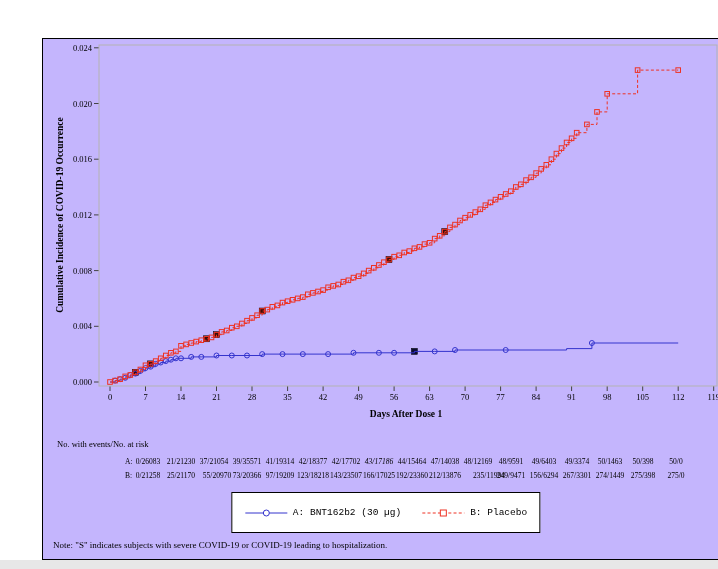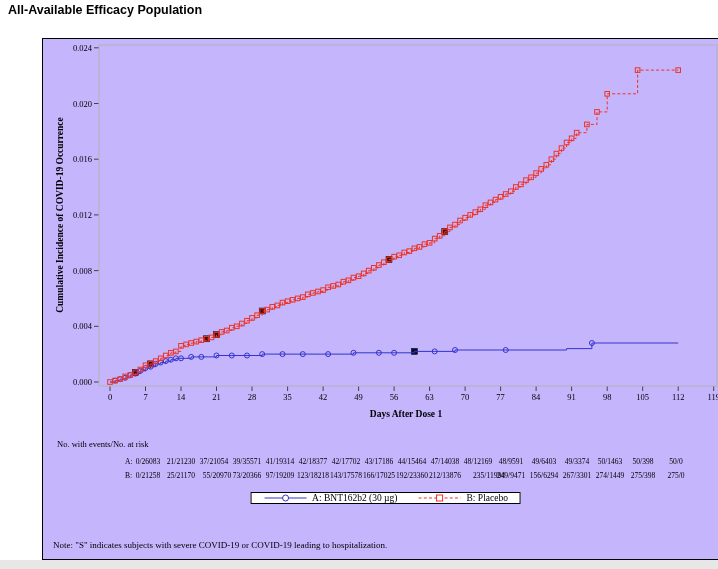--- a/index.html
+++ b/index.html
@@ -7,31 +7,30 @@
   .title{position:absolute;left:8px;top:3px;font-family:"Liberation Sans",sans-serif;font-weight:bold;font-size:12.5px;line-height:1.18;}
   .figure-box{position:absolute;left:19px;top:38px;width:685px;height:520px;border:1px solid #000;background:#c4b5fd;margin-left:23px;}
   #chart{position:absolute;left:0;top:0;}
   .tick-label{font:8.5px "Liberation Serif",serif;fill:#000;}
   .axis-title{font:bold 9.5px "Liberation Serif",serif;fill:#000;}
   #atrisk-header{position:absolute;left:14px;top:400px;font-size:8.5px;}
   #atrisk{position:absolute;left:0;top:0;width:100%;height:100%;font-size:7.5px;}
   #atrisk span{position:absolute;white-space:nowrap;}
   .ar-cell{transform:translateX(-50%);}
   #legend{position:absolute;top:453px;left:50%;transform:translateX(-50%);border:1px solid #000;
-          display:flex;align-items:center;gap:20px;padding:0 12px;font-size:9.5px;background:#fff;white-space:nowrap;}
+          display:flex;align-items:center;gap:20px;padding:14px 12px;font-size:9.5px;background:#fff;white-space:nowrap;font-family:Liberation Mono, monospace;}
   .leg-item{display:flex;align-items:center;gap:5px;}
   .leg-item svg{display:block;}
   #notes{position:absolute;left:10px;top:474px;font-size:9px;line-height:13.2px;white-space:pre;}
   .bottom-strip{position:absolute;left:0;top:560px;width:718px;height:9px;background:#e7e7e7;}
 </style>
 </head>
 <body>
 
 <div class="title">
-  <div>All-Available Efficacy Population</div>
 </div>
 
 <div class="figure-box">
   <svg id="chart" width="685" height="395" viewBox="0 0 685 395">
     <rect x="368.4" y="309.4" width="6" height="6" fill="#0c0c33" stroke="#000" stroke-width="0.5"></rect>
       <rect x="398.8" y="189.6" width="6" height="6" fill="#3a0d08" stroke="#000" stroke-width="0.5"></rect>
       <rect x="343" y="217.5" width="6" height="6" fill="#3a0d08" stroke="#000" stroke-width="0.5"></rect>
       <rect x="216.2" y="269" width="6" height="6" fill="#3a0d08" stroke="#000" stroke-width="0.5"></rect>
       <rect x="170.5" y="292.7" width="6" height="6" fill="#3a0d08" stroke="#000" stroke-width="0.5"></rect>
       <rect x="160.4" y="296.8" width="6" height="6" fill="#3a0d08" stroke="#000" stroke-width="0.5"></rect>
@@ -225,38 +224,38 @@
   <div id="atrisk-header">No. with events/No. at risk</div>
   <div id="atrisk">
       <span style="left: 82px; top: 418px;">A:</span>
       <span class="ar-cell" style="left: 105px; top: 418px;">0/26083</span>
       <span class="ar-cell" style="left: 138px; top: 418px;">21/21230</span>
       <span class="ar-cell" style="left: 171px; top: 418px;">37/21054</span>
       <span class="ar-cell" style="left: 204px; top: 418px;">39/35571</span>
       <span class="ar-cell" style="left: 237px; top: 418px;">41/19314</span>
       <span class="ar-cell" style="left: 270px; top: 418px;">42/18377</span>
       <span class="ar-cell" style="left: 303px; top: 418px;">42/17702</span>
-      <span class="ar-cell" style="left: 336px; top: 418px;">43/17186</span>
+      <span class="ar-cell" style="left: 336px; top: 418px; font-style: italic;">43/17186</span>
       <span class="ar-cell" style="left: 369px; top: 418px;">44/15464</span>
       <span class="ar-cell" style="left: 402px; top: 418px;">47/14038</span>
       <span class="ar-cell" style="left: 435px; top: 418px;">48/12169</span>
       <span class="ar-cell" style="left: 468px; top: 418px;">48/9591</span>
       <span class="ar-cell" style="left: 501px; top: 418px;">49/6403</span>
       <span class="ar-cell" style="left: 534px; top: 418px;">49/3374</span>
       <span class="ar-cell" style="left: 567px; top: 418px;">50/1463</span>
       <span class="ar-cell" style="left: 600px; top: 418px;">50/398</span>
       <span class="ar-cell" style="left: 633px; top: 418px;">50/0</span>
       <span style="left: 82px; top: 432px;">B:</span>
       <span class="ar-cell" style="left: 105px; top: 432px;">0/21258</span>
       <span class="ar-cell" style="left: 138px; top: 432px;">25/21170</span>
       <span class="ar-cell" style="left: 171px; top: 432px; padding-left: 6px;">55/20970</span>
       <span class="ar-cell" style="left: 204px; top: 432px;">73/20366</span>
       <span class="ar-cell" style="left: 237px; top: 432px;">97/19209</span>
       <span class="ar-cell" style="left: 270px; top: 432px;">123/18218</span>
-      <span class="ar-cell" style="left: 303px; top: 432px;">143/17578</span>
+      <span class="ar-cell" style="left: 303px; top: 432px;">143/23507</span>
       <span class="ar-cell" style="left: 336px; top: 432px;">166/17025</span>
       <span class="ar-cell" style="left: 369px; top: 432px;">192/23360</span>
       <span class="ar-cell" style="left: 402px; top: 432px;">212/13876</span>
       <span class="ar-cell" style="left: 435px; top: 432px; padding-left: 22px;">235/11994</span>
       <span class="ar-cell" style="left: 468px; top: 432px;">249/9471</span>
       <span class="ar-cell" style="left: 501px; top: 432px;">156/6294</span>
       <span class="ar-cell" style="left: 534px; top: 432px;">267/3301</span>
       <span class="ar-cell" style="left: 567px; top: 432px;">274/1449</span>
       <span class="ar-cell" style="left: 600px; top: 432px;">275/398</span>
       <span class="ar-cell" style="left: 633px; top: 432px;">275/0</span>

